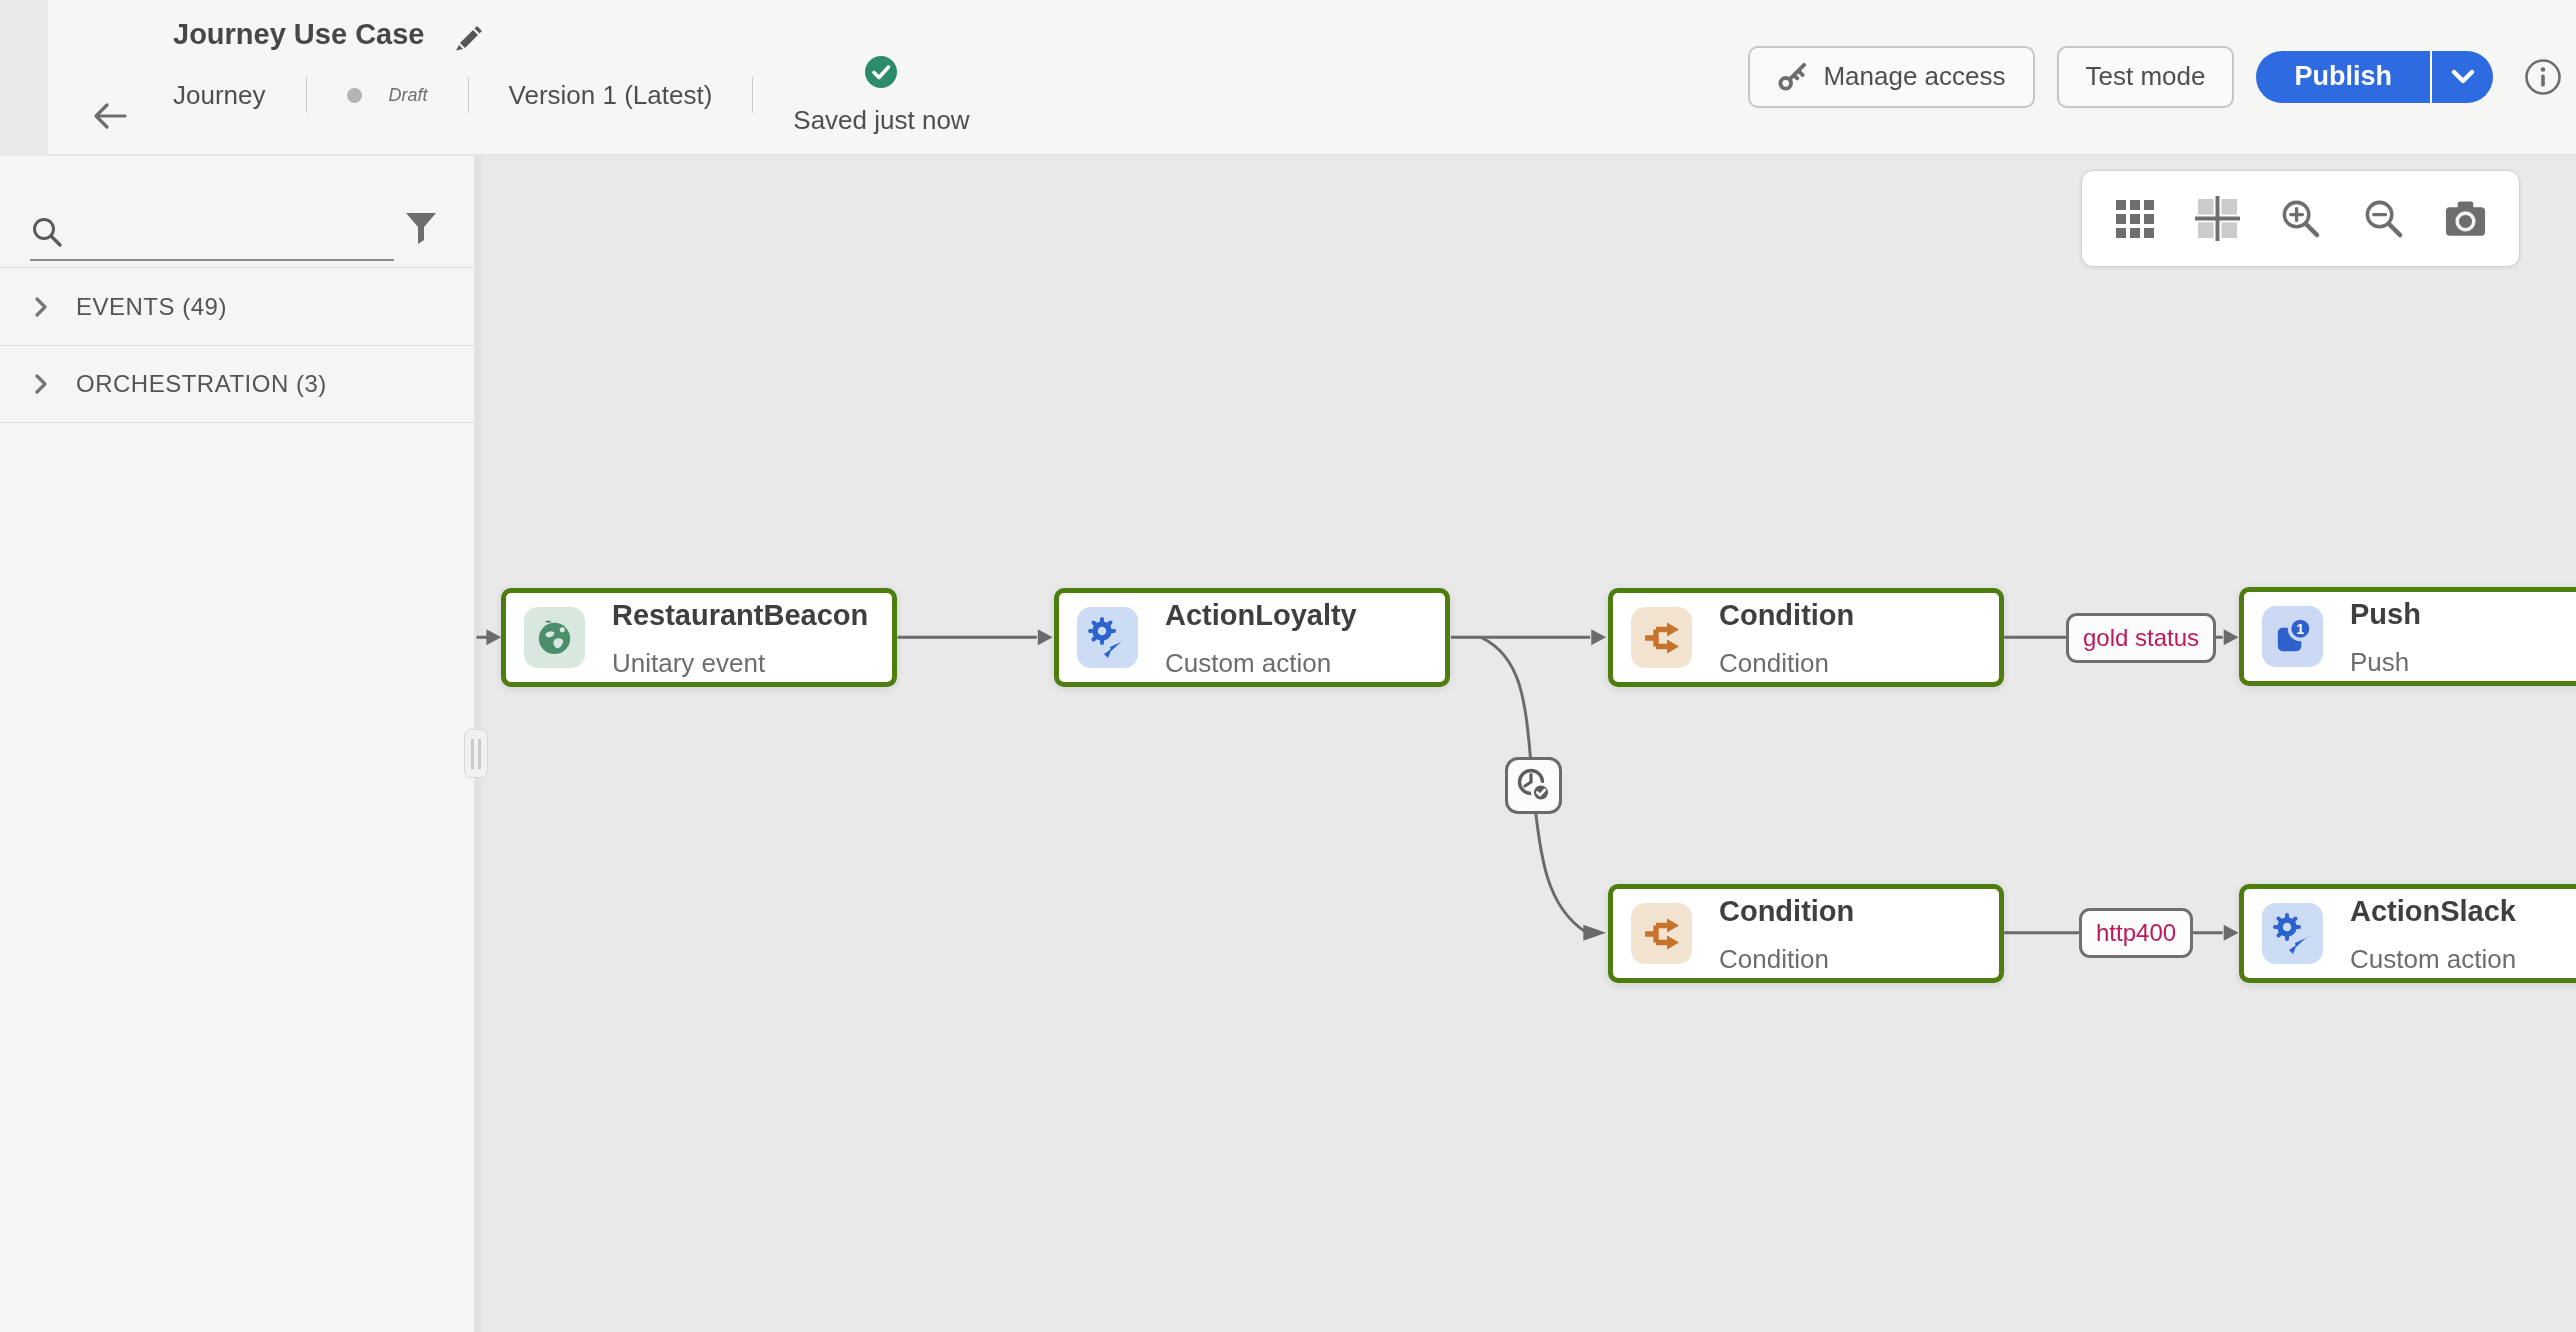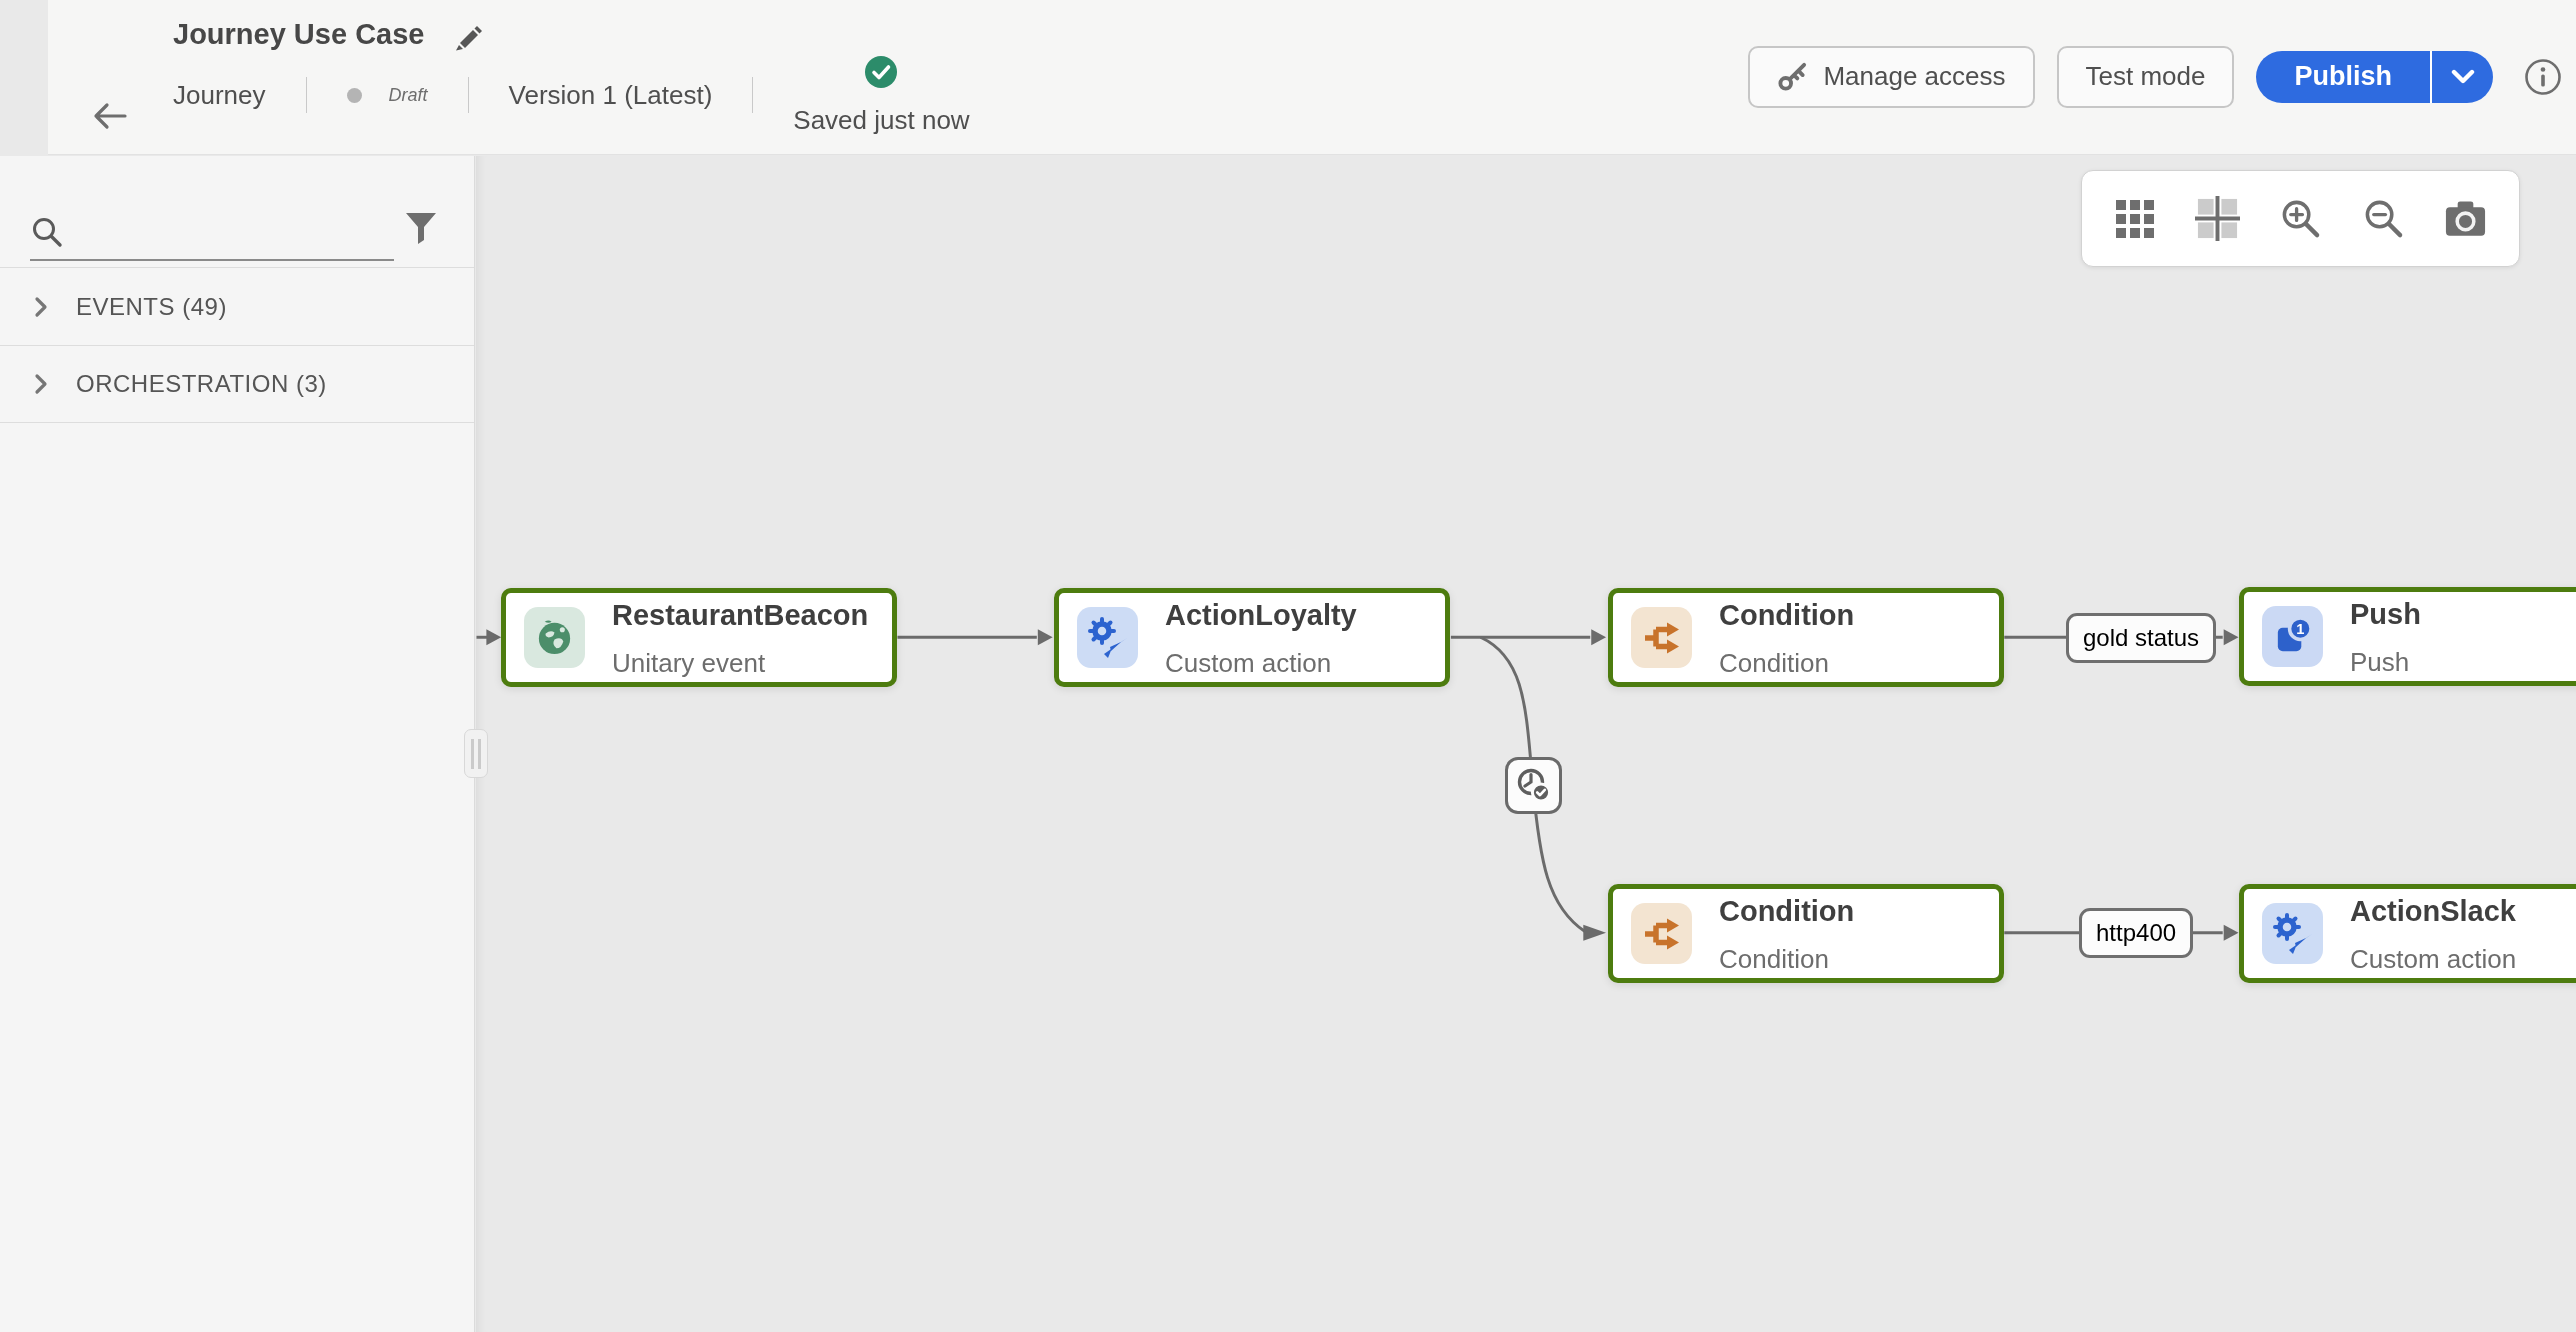--- a/index.html
+++ b/index.html
@@ -76,21 +76,21 @@
     display:flex; align-items:center; justify-content:center; }
   .icon-event { background:#D9E8DF; }
   .icon-custom { background:#CDDCF5; }
   .icon-condition { background:#F3E4D1; }
   .icon-push { background:#CBD9F4; }
   .node-title { font-size:29px; font-weight:700; color:#3F3F3F; line-height:34px; }
   .node-sub { font-size:26px; color:#6D6D6D; line-height:30px; margin-top:16px; }
 
   .edge-label { position:absolute; height:50px; padding:0 14px; background:#FCFCFC;
     border:3px solid #6F6F6F; border-radius:11px; display:flex; align-items:center;
-    font-size:24px; color:#000000; cursor:pointer; }
+    font-size:24px; color:#be185d; cursor:pointer; }
 
   .wait-node { position:absolute; left:1029px; top:601px; width:57px; height:57px;
     background:#FCFCFC; border:3px solid #6A6A6A; border-radius:13px;
     display:flex; align-items:center; justify-content:center; cursor:pointer; }
 </style>
 </head>
 <body>
 
 <div class="header">
   <div class="back-btn">

